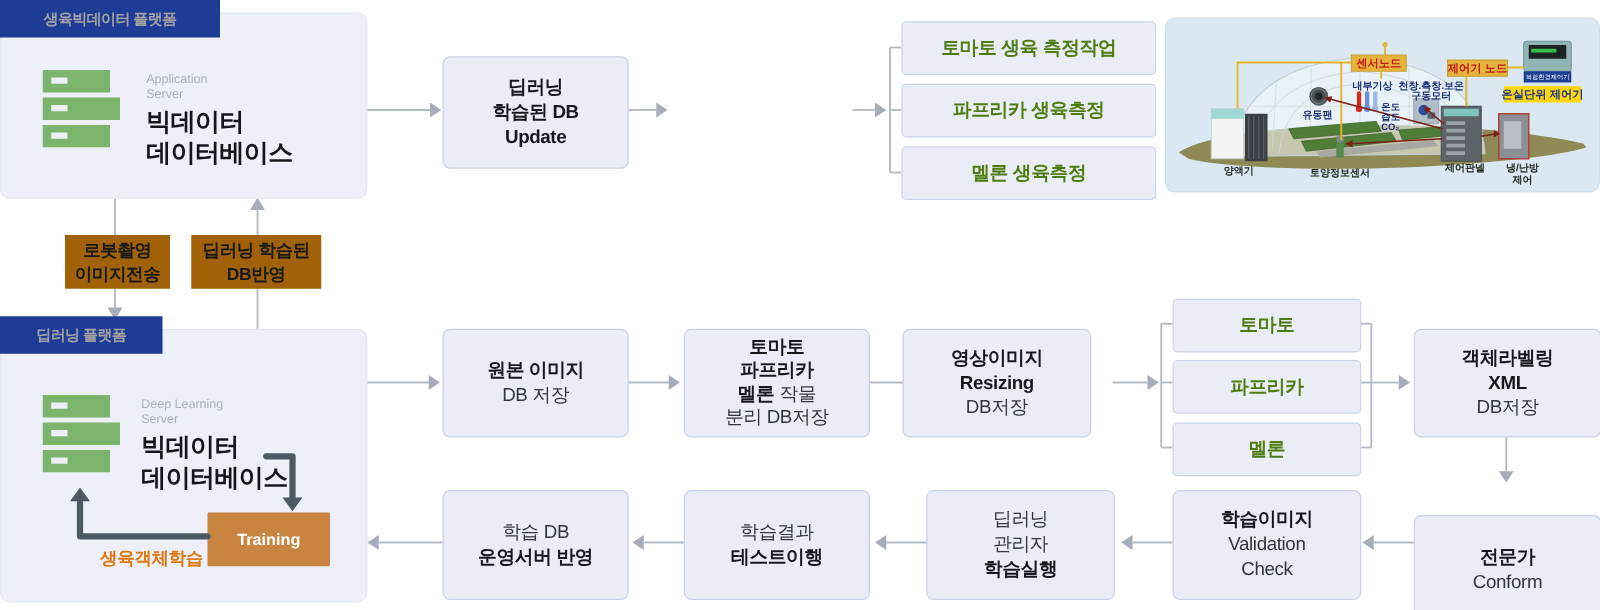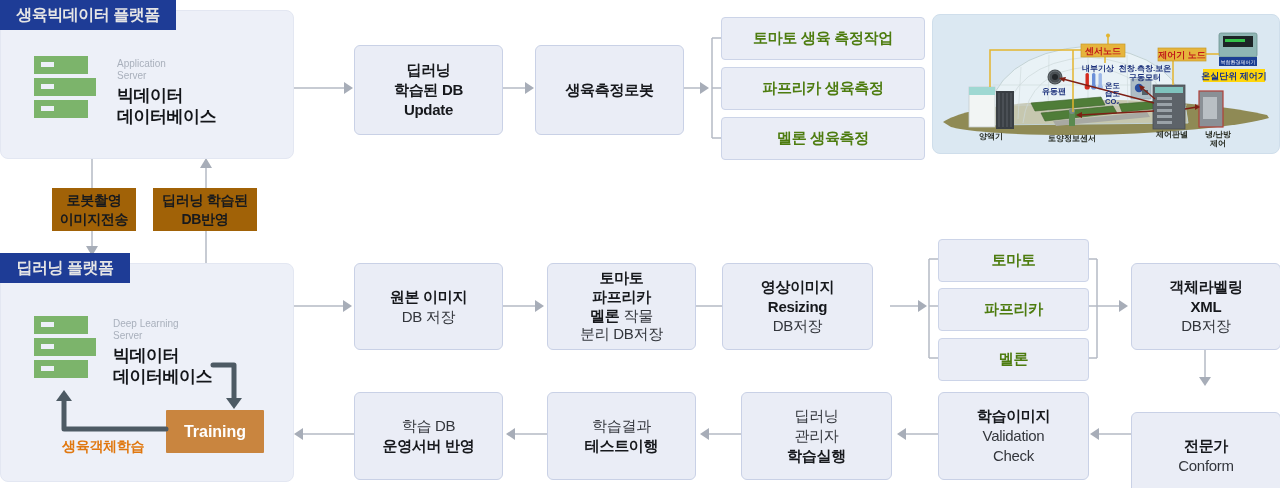--- a/index.html
+++ b/index.html
@@ -2,42 +2,42 @@
 <html><head>
 <meta charset="utf-8">
 <style>
   html,body{margin:0;padding:0;background:#ffffff;}
   .canvas{position:relative;width:1280px;height:488px;background:#ffffff;overflow:hidden;
           font-family:"Liberation Sans","DejaVu Sans",sans-serif;}
   .canvas svg.wire{position:absolute;left:0;top:0;z-index:1;pointer-events:none;}
   .canvas svg.wire2{position:absolute;left:0;top:0;z-index:3;pointer-events:none;}
 
   .panel{position:absolute;background:#edf0f8;border:1px solid #e3e7f2;border-radius:8px;z-index:2;}
-  .plat-header{position:absolute;background:#1e3c96;color:#e5e5e5;font-weight:700;font-size:16px;
+  .plat-header{position:absolute;background:#1e3c96;color:#a3a3a3;font-weight:700;font-size:12px;
                display:flex;align-items:center;justify-content:center;z-index:3;letter-spacing:-0.5px;}
 
   .server-group{position:absolute;display:flex;align-items:flex-start;z-index:2;}
   .server-icon{flex:0 0 auto;}
   .server-text{margin-left:21px;padding-top:2px;}
   .server-label{font-size:10px;line-height:1.22;font-weight:400;color:#a9b0bc;white-space:pre-line;}
-  .server-name{font-size:17px;line-height:1.22;font-weight:700;color:#14161a;white-space:pre-line;margin-top:4px;letter-spacing:-0.5px;}
+  .server-name{font-size:20px;line-height:1.22;font-weight:700;color:#14161a;white-space:pre-line;margin-top:4px;letter-spacing:-0.5px;}
 
   .fbox{position:absolute;background:#eaedf6;border:1px solid #c9d1e6;border-radius:6px;z-index:2;
         display:flex;flex-direction:column;align-items:center;justify-content:center;
         font-size:15px;line-height:1.32;text-align:center;letter-spacing:-0.3px;}
   .tbox{position:absolute;background:#eaedf6;border:1px solid #ccd4e8;border-radius:4px;z-index:2;
         display:flex;align-items:center;justify-content:center;font-size:15px;font-weight:700;color:#4d7c0f;letter-spacing:-0.3px;}
   .gbox{position:absolute;background:#a16207;z-index:2;display:flex;align-items:center;justify-content:center;
         font-size:14px;font-weight:600;color:#17191d;text-align:center;white-space:pre-line;line-height:1.3;letter-spacing:-0.3px;}
   .b{font-weight:700;color:#16181c;}
   .r{font-weight:400;color:#33363c;}
   .ml{white-space:pre-line;}
   .inline-line{display:flex;gap:4px;justify-content:center;}
 
-  .training{position:absolute;background:#c9853f;color:#ffffff;font-weight:700;font-size:16px;z-index:2;
+  .training{position:absolute;background:#c9853f;color:#ffffff;font-weight:700;font-size:13px;z-index:2;
             display:flex;align-items:center;justify-content:center;border-radius:1px;}
   .loop-label{position:absolute;color:#e0770e;font-weight:700;font-size:14px;z-index:4;letter-spacing:-0.3px;}
 
   .greenhouse{position:absolute;left:932px;top:14px;width:346px;height:138px;background:#dbe8f2;
               border:1px solid #cfdeeb;border-radius:8px;overflow:hidden;z-index:2;}
   svg text{font-family:"Liberation Sans","DejaVu Sans",sans-serif;}
 </style>
 </head>
 <body>
 
@@ -112,23 +112,20 @@
       </div>
     </div>
   </div>
   <div class="plat-header" style="left:0;top:0;width:176px;height:30px">생육빅데이터 플랫폼</div>
 
   <div class="fbox" style="left:354px;top:45px;width:147px;height:88px">
     <div class="b ml">딥러닝
 학습된 DB
 Update</div>
   </div>
-  <div class="fbox" style="left:535px;top:45px;width:147px;height:88px">
-    <div class="b">생육측정로봇</div>
-  </div>
   <div class="tbox" style="left:721px;top:17px;width:202px;height:41px">토마토 생육 측정작업</div>
   <div class="tbox" style="left:721px;top:67px;width:202px;height:41px">파프리카 생육측정</div>
   <div class="tbox" style="left:721px;top:117px;width:202px;height:41px">멜론 생육측정</div>
 
   <div class="gbox" style="left:52px;top:188px;width:84px;height:43px">로봇촬영
 이미지전송</div>
   <div class="gbox" style="left:153px;top:188px;width:104px;height:43px">딥러닝 학습된
 DB반영</div>
 
   <div class="panel" style="left:0;top:263px;width:292px;height:217px">
@@ -144,21 +141,21 @@
       <div class="server-text" style="margin-left:17px;">
         <div class="server-label ml">Deep Learning
 Server</div>
         <div class="server-name ml">빅데이터
 데이터베이스</div>
       </div>
     </div>
   </div>
   <div class="plat-header" style="left:0;top:253px;width:130px;height:30px">딥러닝 플랫폼</div>
   <div class="training" style="left:166px;top:410px;width:98px;height:43px">Training</div>
-  <div class="loop-label" style="left:62px;top:438px">생육객체학습</div>
+  <div class="loop-label" style="left:80px;top:438px">생육객체학습</div>
 
   <div class="fbox" style="left:354px;top:263px;width:147px;height:85px">
     <div class="b">원본 이미지</div>
     <div class="r">DB 저장</div>
   </div>
   <div class="fbox" style="left:547px;top:263px;width:147px;height:85px;line-height:1.25">
     <div class="b">토마토</div>
     <div class="b">파프리카</div>
     <div class="inline-line">
       <span class="b">멜론</span>

